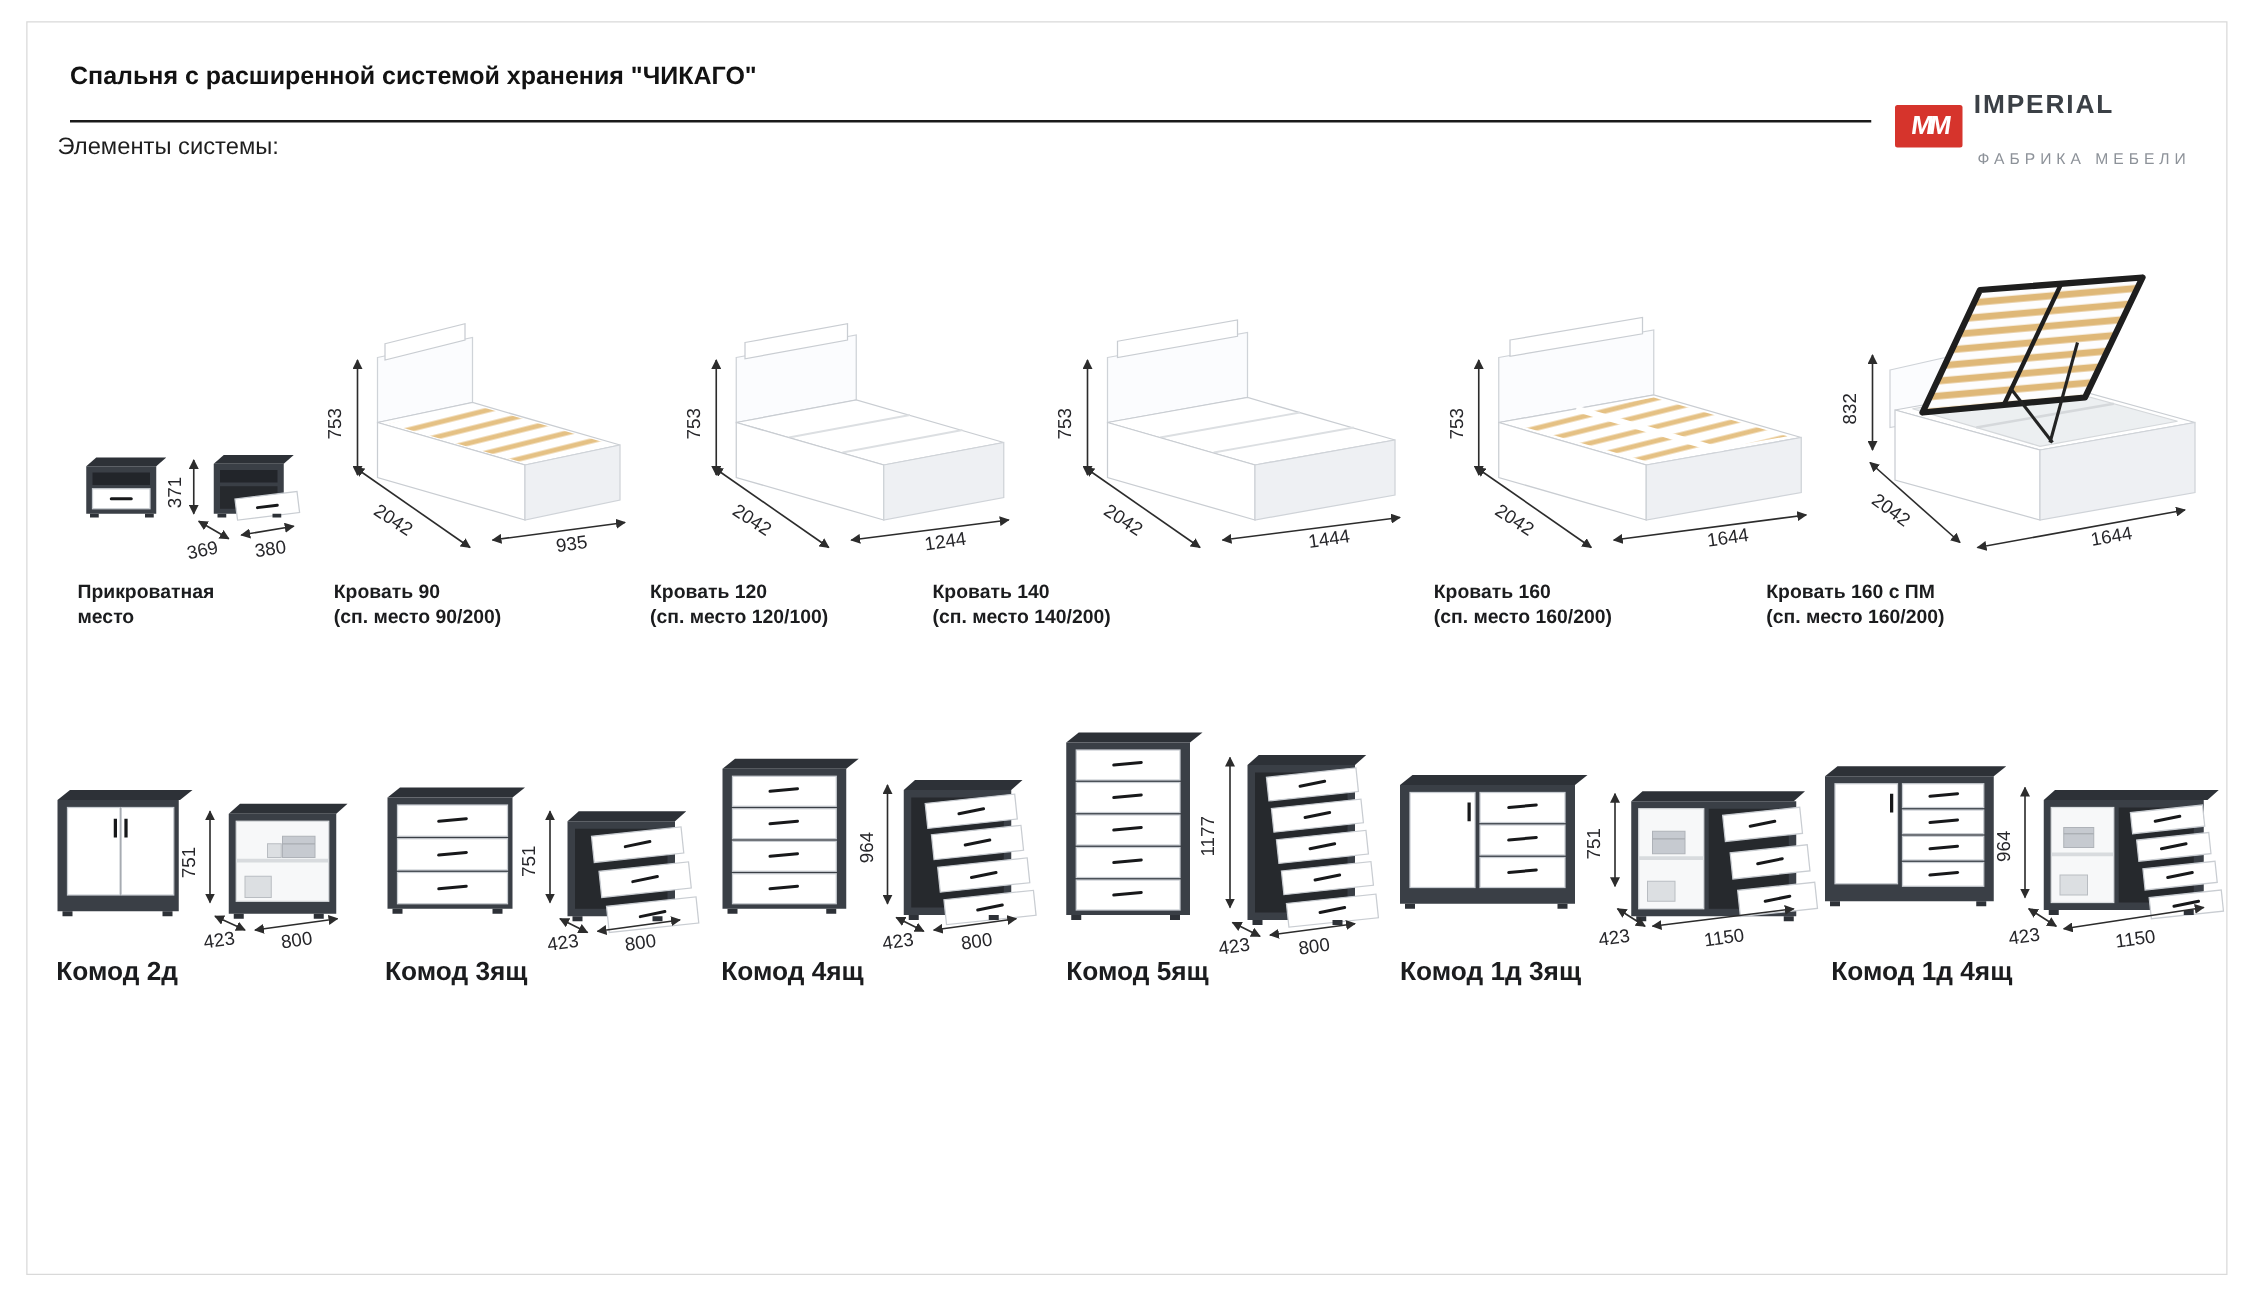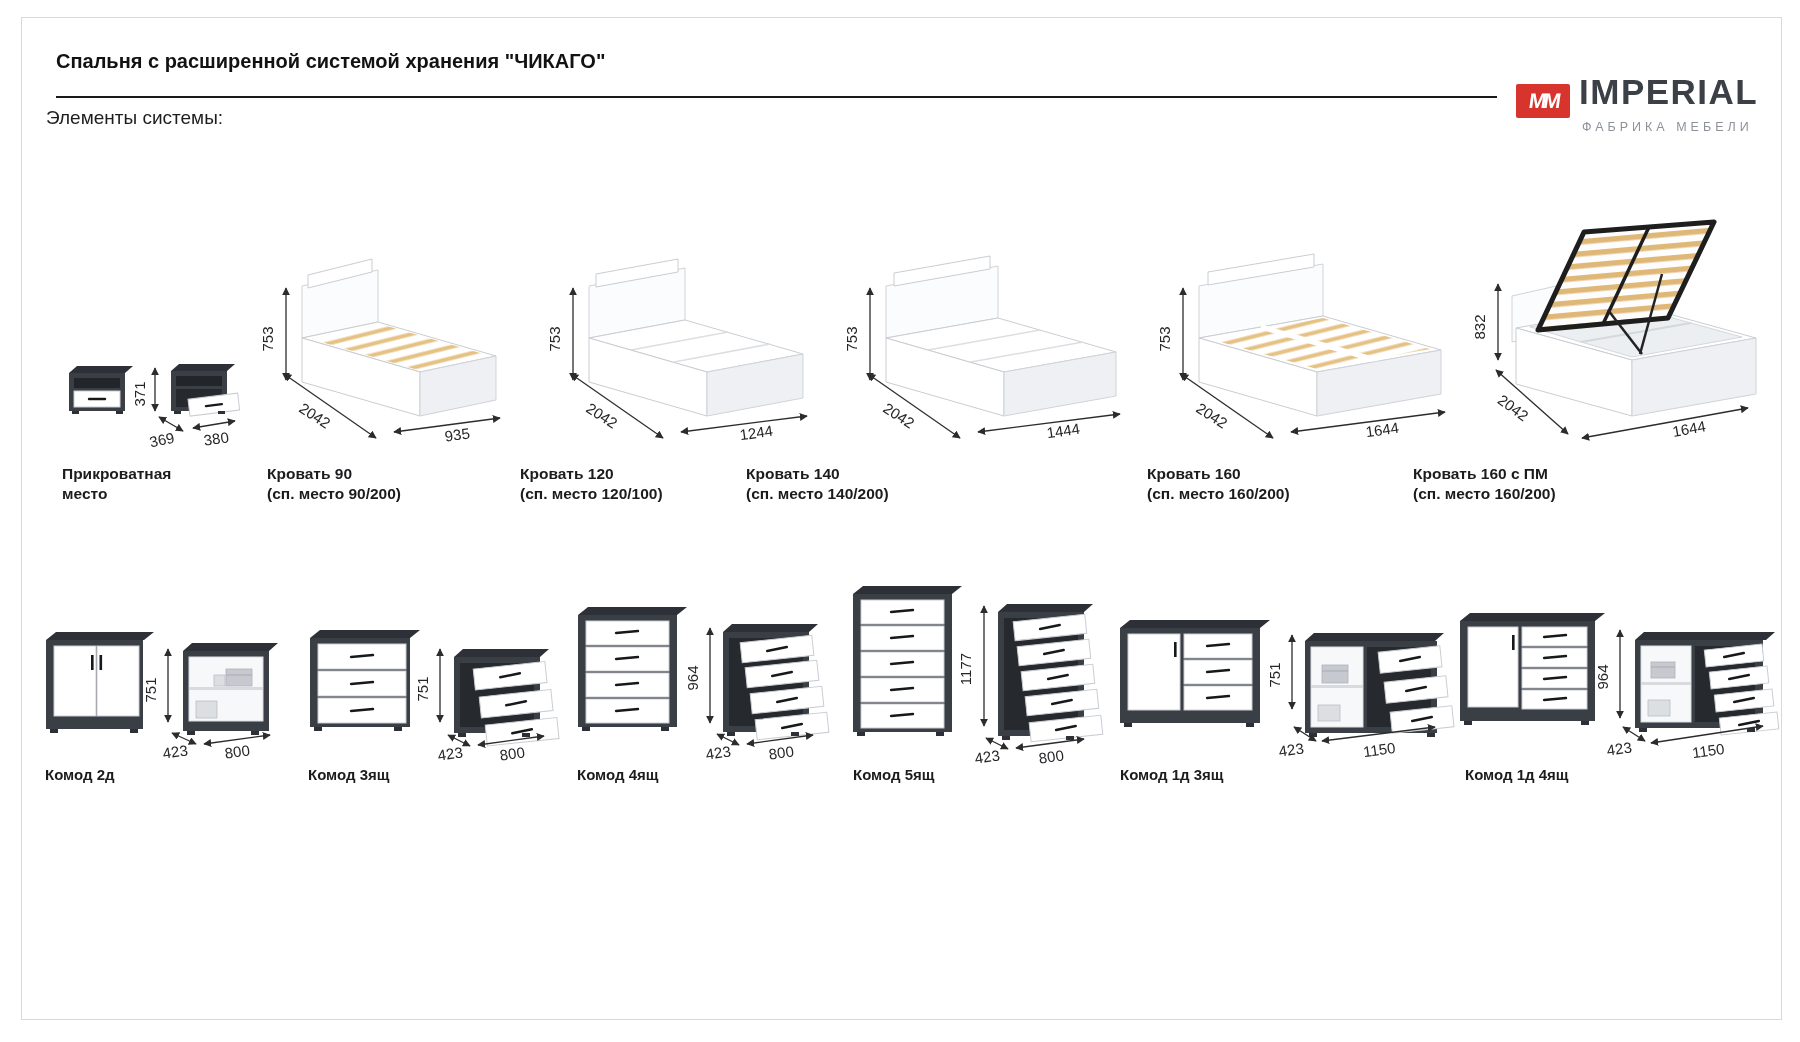--- a/index.html
+++ b/index.html
@@ -7,28 +7,28 @@
         font-family:"Liberation Sans",sans-serif;padding-left:41px;}
   .frame{position:absolute;left:21px;top:17px;width:1759px;height:1001px;
          border:1px solid #d9d9d9;}
   .title{position:absolute;left:56px;top:50px;font-size:20px;font-weight:700;color:#121212;}
   .rule{position:absolute;left:56px;top:96px;width:1441px;height:2px;background:#1a1a1a;}
   .subtitle{position:absolute;left:46px;top:107px;font-size:19px;color:#1e1e1e;}
   .logo-mark{position:absolute;left:1516px;top:84px;width:54px;height:34px;border-radius:2px;
              display:flex;align-items:center;justify-content:center;}
   .logo-mark span{color:#fff;font-weight:800;font-size:21px;letter-spacing:-3px;
                   transform:skewX(-8deg);}
-  .logo-name{position:absolute;left:1579px;top:72px;font-size:35px;font-weight:600;
+  .logo-name{position:absolute;left:1579px;top:72px;font-size:21px;font-weight:600;
              color:#3b4046;letter-spacing:1.5px;}
   .logo-tag{position:absolute;left:1582px;top:120px;font-size:12.5px;font-weight:500;
             color:#8d9299;letter-spacing:4px;}
   .item-svg{position:absolute;overflow:visible;}
   .cap{position:absolute;color:#1b1c1e;font-weight:600;}
   .capb{font-size:15.5px;line-height:19.5px;}
-  .capd{font-size:15px;text-align:right;}
+  .capd{font-size:21px;text-align:right;}
   
   .slab{fill:#2d3137;}
   .body{fill:#3a3f46;}
   .niche{fill:#22252a;}
   .int{fill:#26292d;}
   .wh{fill:#ffffff;stroke:#c9cdd2;stroke-width:1;}
   .whh{fill:#fbfcfe;stroke:#cfd3d8;stroke-width:1;}
   .whd{fill:#eef0f3;stroke:#cfd3d8;stroke-width:1;}
   .lt{fill:#f7f8f9;stroke:#d9dcdf;stroke-width:1;}
   .shelf{fill:#d8dbde;}

